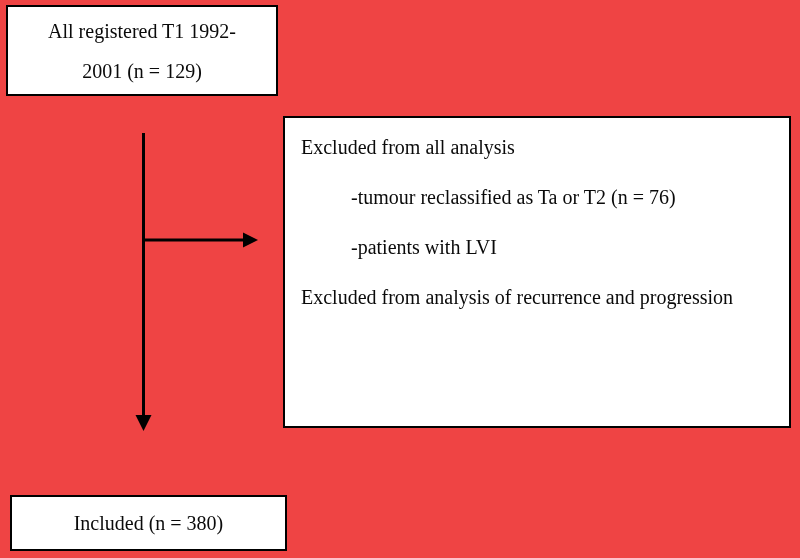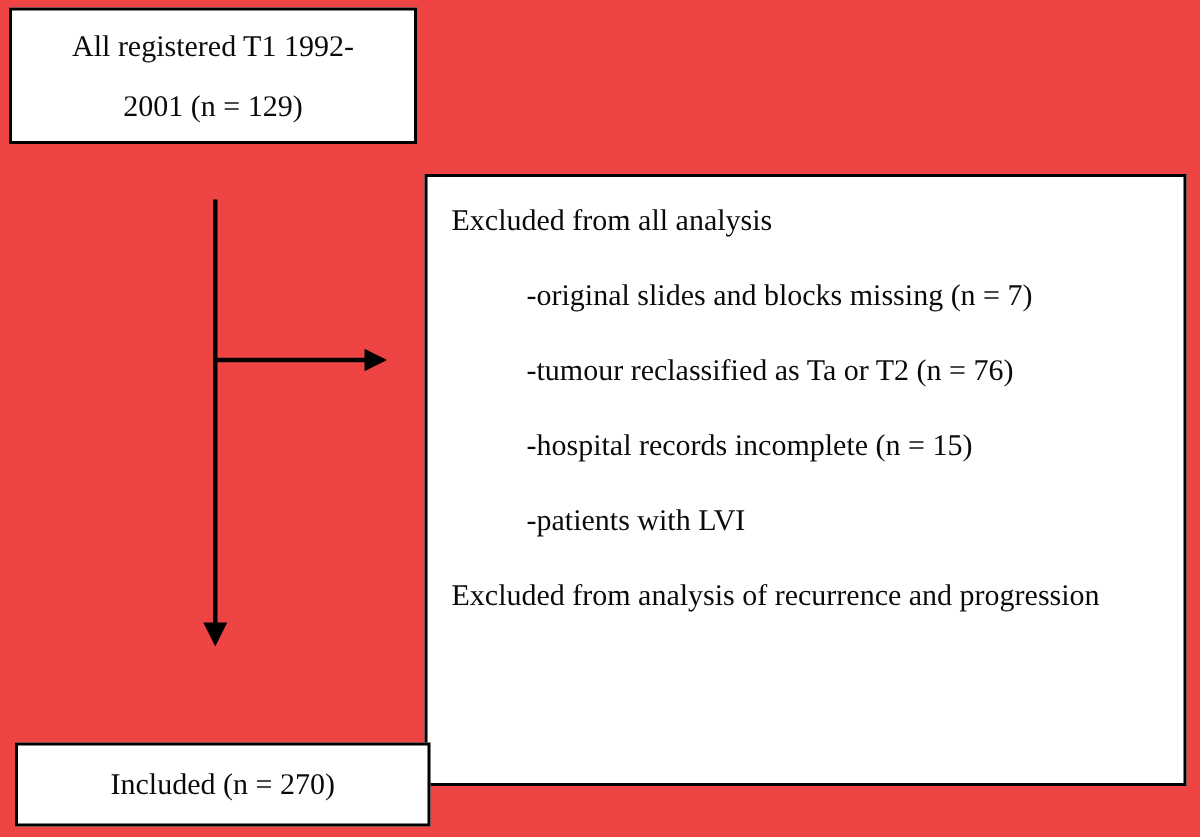--- a/index.html
+++ b/index.html
@@ -36,21 +36,21 @@
     text-align: center;
   }
   .box-top .bline {
     line-height: 40px;
     white-space: nowrap;
   }
   .box-excluded {
     left: 283px;
     top: 116px;
     width: 508px;
-    height: 408px;
+    height: 312px;
     padding: 4px 0 0 16px;
   }
   .xline {
     height: 50px;
     display: flex;
     align-items: center;
     white-space: nowrap;
   }
   .xline.indent {
     padding-left: 50px;
@@ -90,24 +90,22 @@
     </g>
   </svg>
 
   <div class="box box-top">
     <div class="bline">All registered T1 1992-</div>
     <div class="bline">2001 (n = 129)</div>
   </div>
 
   <div class="box box-excluded">
     <div class="xline">Excluded from all analysis</div>
-    <div class="xline indent">-original slides and blocks missing (n = 7)</div>
     <div class="xline indent">-tumour reclassified as Ta or T2 (n = 76)</div>
-    <div class="xline indent">-hospital records incomplete (n = 15)</div>
     <div class="xline indent">-patients with LVI</div>
     <div class="xline">Excluded from analysis of recurrence and progression</div>
   </div>
 
   <div class="box box-bottom">
-    <div class="bline">Included (n = 270)</div>
+    <div class="bline">Included (n = 380)</div>
   </div>
 
 </div>
 
 </body></html>

